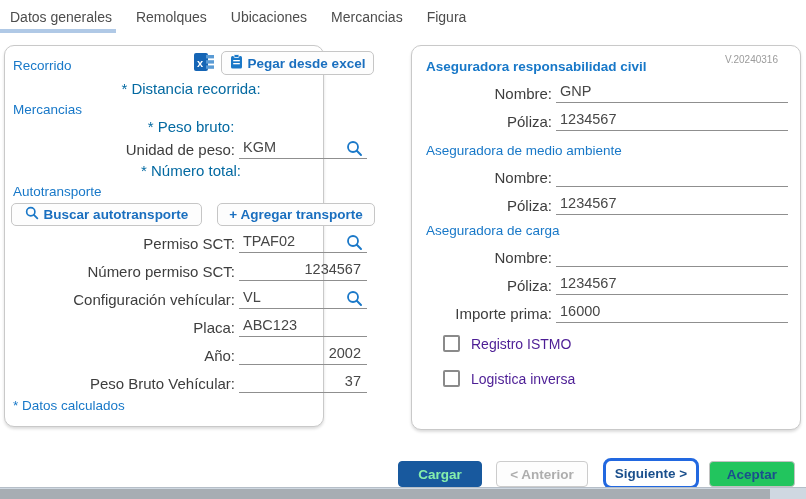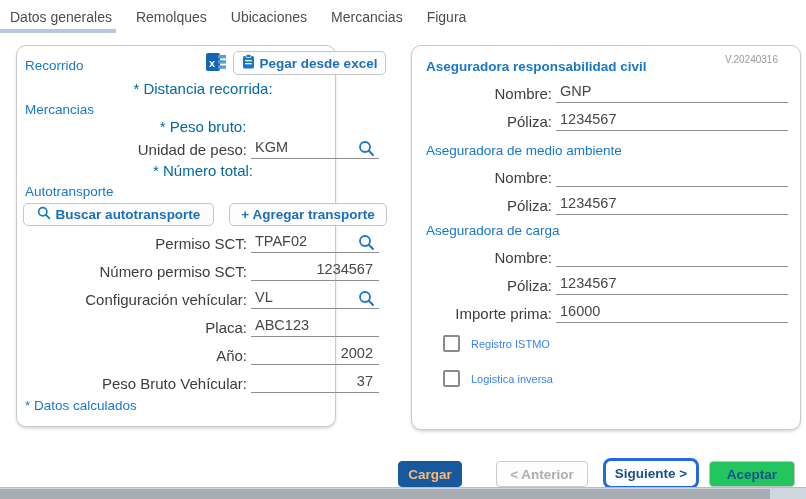--- a/index.html
+++ b/index.html
@@ -20,21 +20,21 @@
     position:absolute; left:0; top:29px; width:116px; height:4px;
     background:#b0c9e6;
   }
 
   
   .panel {
     position:absolute; background:#fff;
     border:1px solid #c9c9c9; border-radius:10px;
     box-shadow:0 2px 3px rgba(0,0,0,0.14);
   }
-  .panel-left  { left:16px;   top:45px; width:320px; height:382px;padding-left:23px; }
+  .panel-left  { left:4px;   top:45px; width:320px; height:382px;padding-left:23px; }
   .panel-right { left:411px; top:45px; width:390px; height:385px; }
 
   .section-title { position:absolute; font-size:13.5px; color:#1878c8; white-space:nowrap; }
   .footnote { position:absolute; font-size:13.5px; color:#1878c8; }
   .version { position:absolute; right:22px; top:8px; font-size:10px; color:#9b9b9b; }
 
   
   .frow { position:absolute; display:grid; height:22px; align-items:end; }
   .frow-left  { left:0; grid-template-columns:230px 128px; column-gap:4px; }
   .frow-right { left:0; grid-template-columns:136px 232px; column-gap:4px; }
@@ -55,29 +55,29 @@
   .btn {
     position:absolute; display:flex; align-items:center; justify-content:center;
     gap:5px; background:#fdfdfd; border:1px solid #c6c6c6; border-radius:5px;
     font-size:13.5px; font-weight:bold; color:#1a6fbf; cursor:pointer; white-space:nowrap;
   }
   .excel-icon { position:absolute; cursor:pointer; }
 
   
   .cb-row { position:absolute; display:flex; align-items:center; gap:11px; }
   .cb-box { width:17px; height:17px; border:2px solid #8a8a8a; border-radius:2px; background:#fff; cursor:pointer; }
-  .cb-label { font-size:11px; color:#3b82f6; }
+  .cb-label { font-size:14px; color:#4c1d95; }
 
   
   .footer-btn {
     position:absolute; top:461px; height:26px;
     display:flex; align-items:center; justify-content:center;
     font-size:13.5px; font-weight:bold; border-radius:4px; cursor:pointer; white-space:nowrap;
   }
-  .btn-cargar   { left:398px; width:64px; background:#18599e; color:#fdba74; border:1px solid #18599e; }
+  .btn-cargar   { left:398px; width:84px; background:#18599e; color:#86efac; border:1px solid #18599e; }
   .btn-anterior { left:496px; width:92px; background:#fdfdfd; color:#aeaeae; border:1px solid #cccccc; }
   .btn-siguiente{ left:603px; top:458px; width:96px; height:31px; background:#ffffff;
                   color:#1a4f8c; border:3px solid #2268e0; border-radius:8px; }
   .btn-aceptar  { left:709px; width:86px; background:#22c55e; color:#1a4f8c; border:1px solid #c2c2c2; }
 
   
   .hscroll {
     position:absolute; left:0; bottom:0; width:806px; height:12px;
     background:#cfd8e1; border-top:1px solid #b5bec8;
   }

